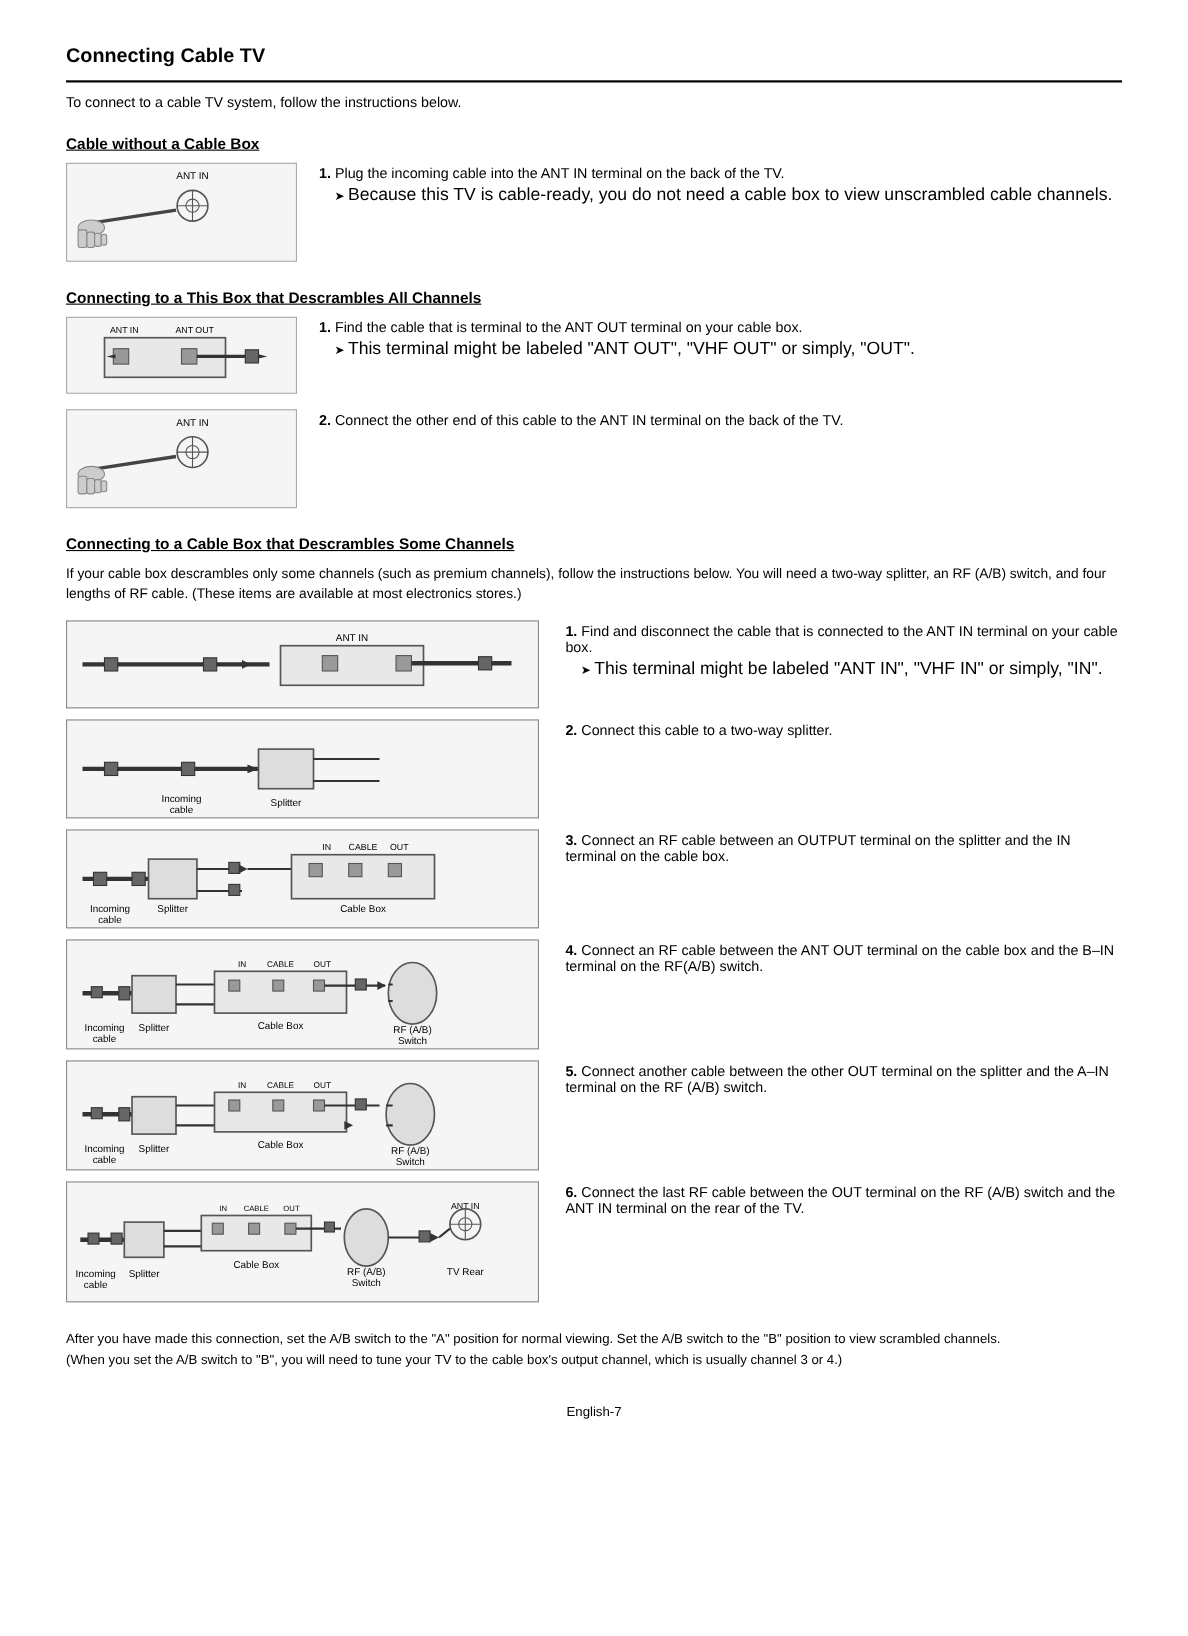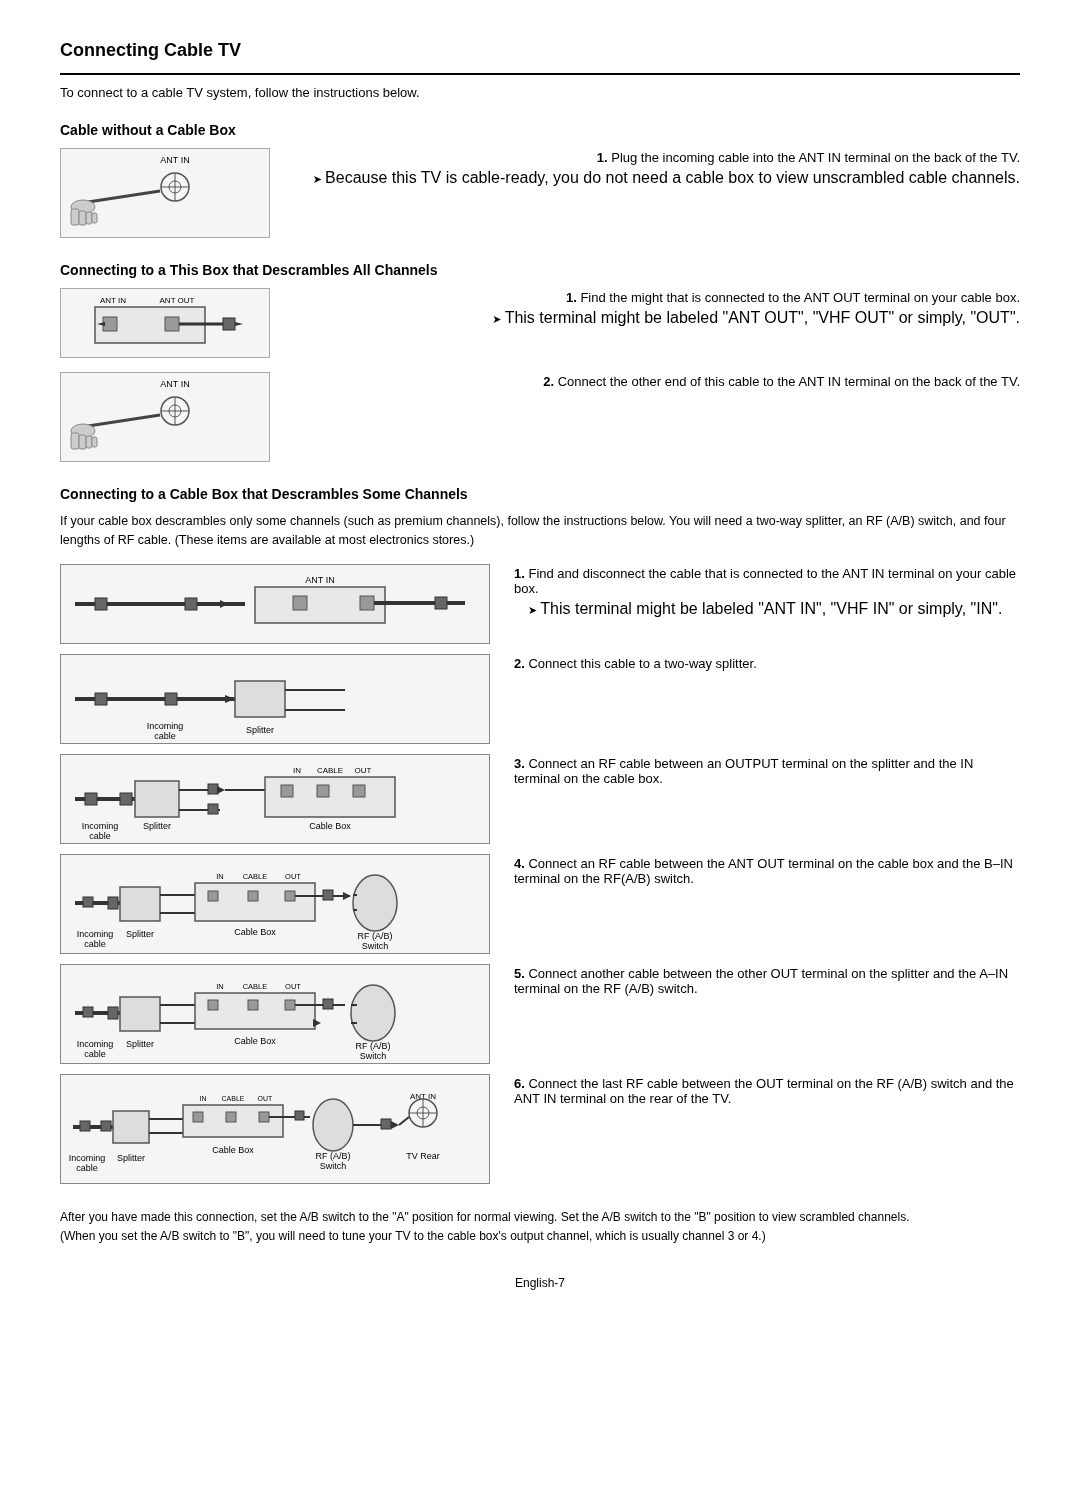--- a/index.html
+++ b/index.html
@@ -19,20 +19,21 @@
       padding-bottom: 12px;
       margin-bottom: 10px;
     }
     .intro {
       margin-bottom: 22px;
       font-size: 13px;
     }
     .section-title {
       font-size: 14px;
       font-weight: bold;
+      text-decoration: underline;
       margin-bottom: 10px;
     }
     .subsection {
       margin-bottom: 24px;
     }
     .step-row {
       display: flex;
       align-items: flex-start;
       margin-bottom: 14px;
       gap: 20px;
@@ -50,21 +51,20 @@
       width: 210px;
       height: 90px;
     }
     .diagram-md {
       width: 210px;
       height: 70px;
     }
     .step-content {
       flex: 1;
       padding-top: 2px;
-      text-align: right;
     }
     .step-num {
       font-weight: bold;
     }
     .note {
       margin-left: 14px;
       margin-top: 4px;
       font-size: 16px;
     }
     .note::before {
@@ -175,21 +175,21 @@
         <rect x="158" y="29" width="12" height="12" fill="#666" stroke="#333" stroke-width="1"></rect>
 
         <polygon points="170,33 178,35 170,37" fill="#333"></polygon>
 
         <polygon points="40,33 32,35 40,37" fill="#333"></polygon>
       </svg>
     </div>
     <div class="step-content">
       <p>
         <span class="step-num">1.</span>
-        <span>Find the might that is connected to the ANT OUT terminal on your cable box.</span>
+        <span>Find the cable that is terminal to the ANT OUT terminal on your cable box.</span>
       </p>
       <p class="note">This terminal might be labeled "ANT OUT", "VHF OUT" or simply, "OUT".</p>
     </div>
   </div>
 
   <div class="step-row">
     <div class="diagram-box diagram-sm">
       <svg width="200" height="88">
         <text x="110" y="14" font-size="9" text-anchor="middle">ANT IN</text>
         <circle cx="110" cy="38" r="14" fill="none" stroke="#555" stroke-width="1.5"></circle>

